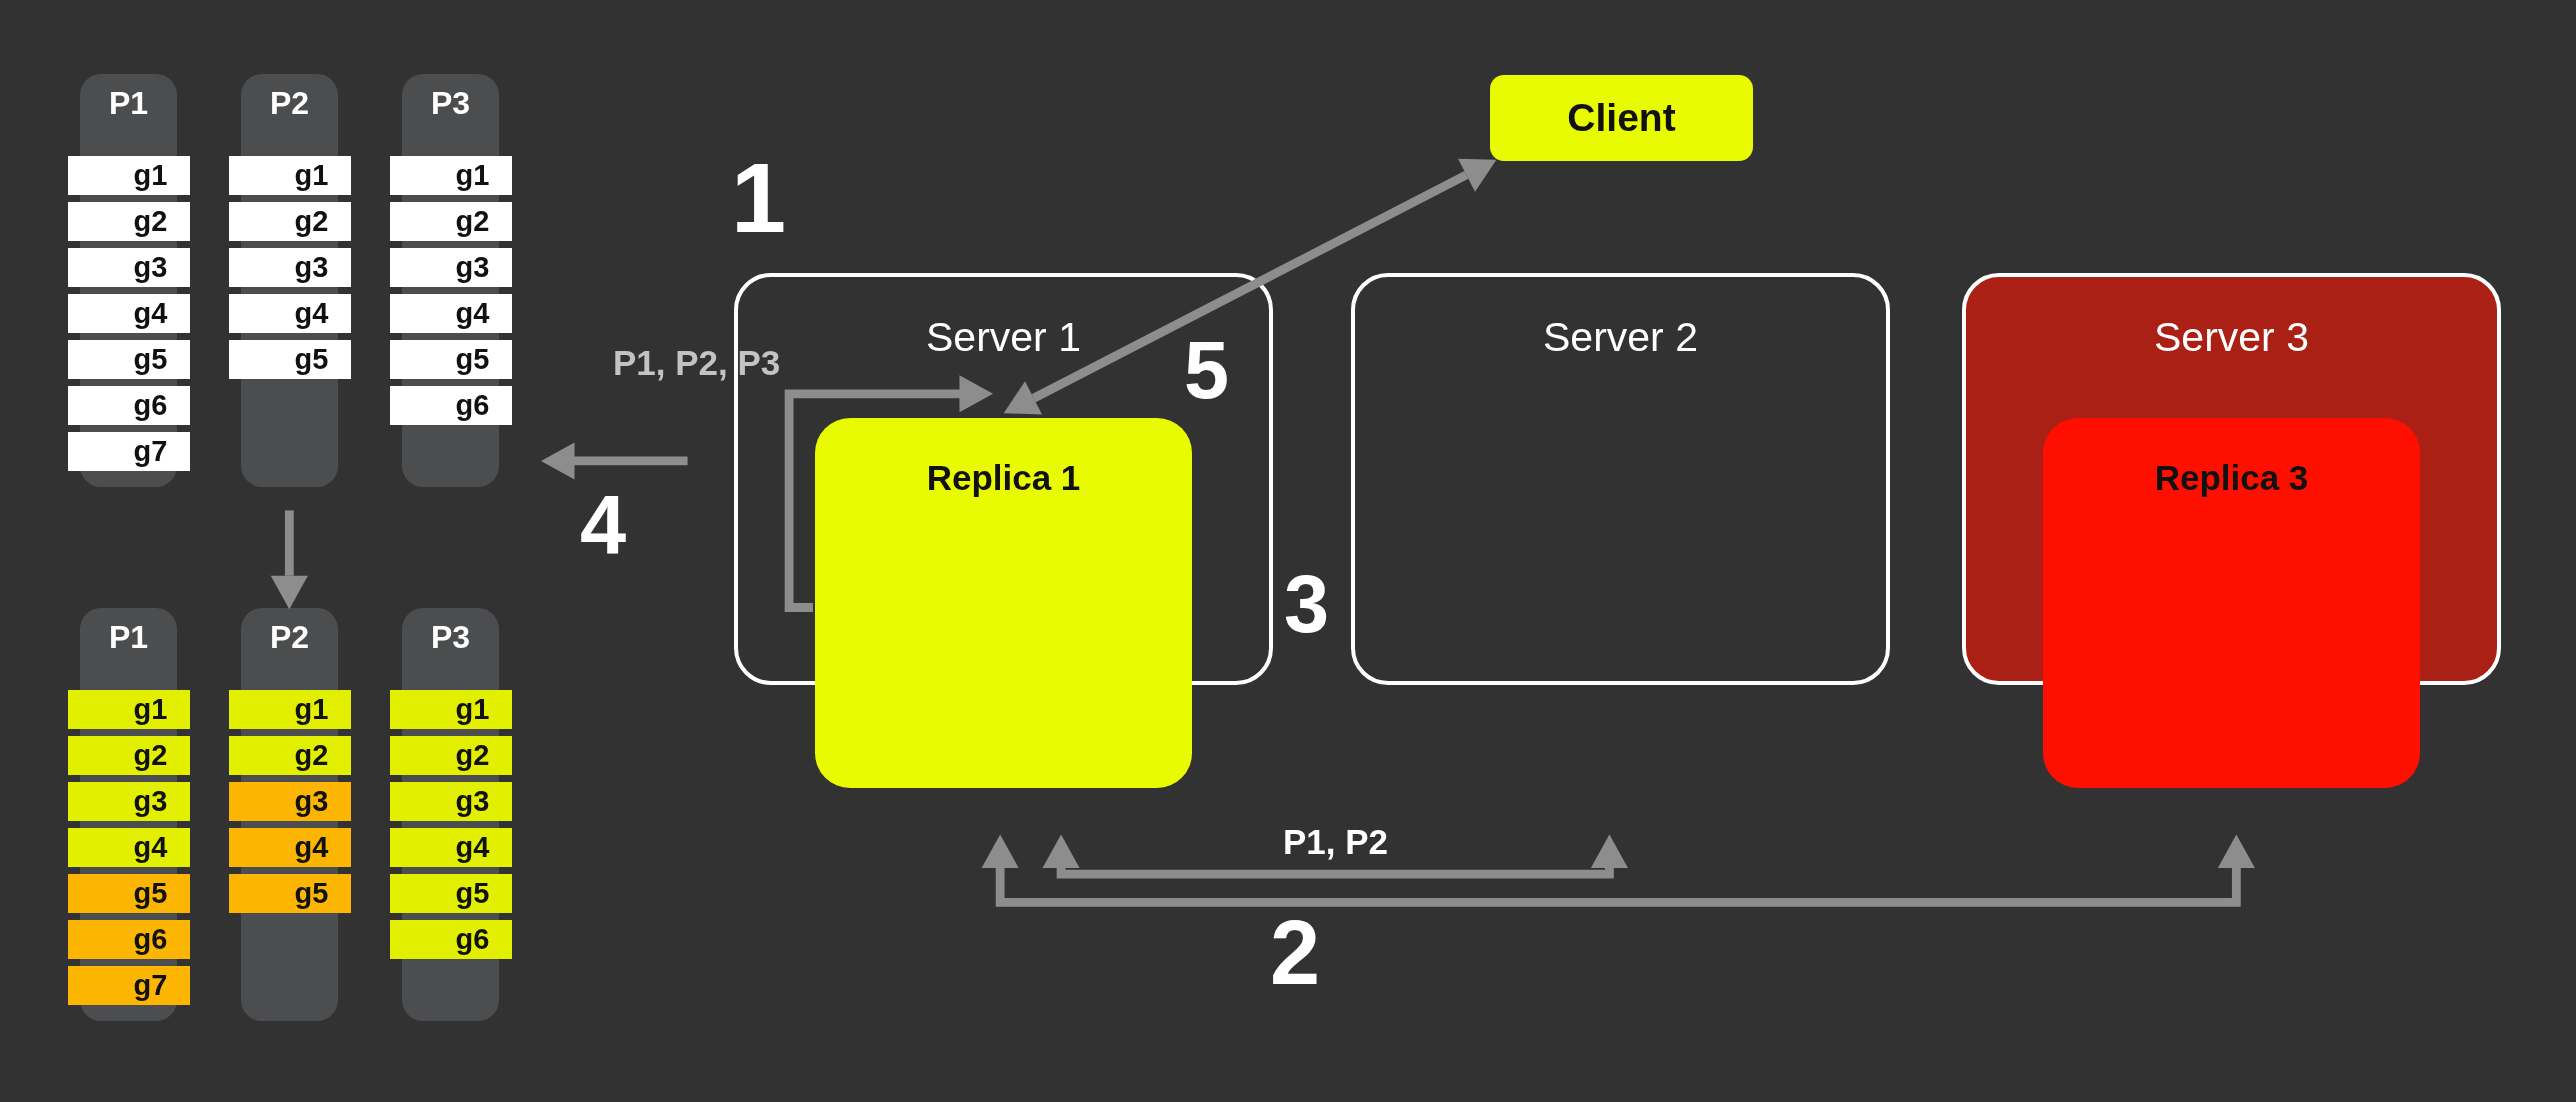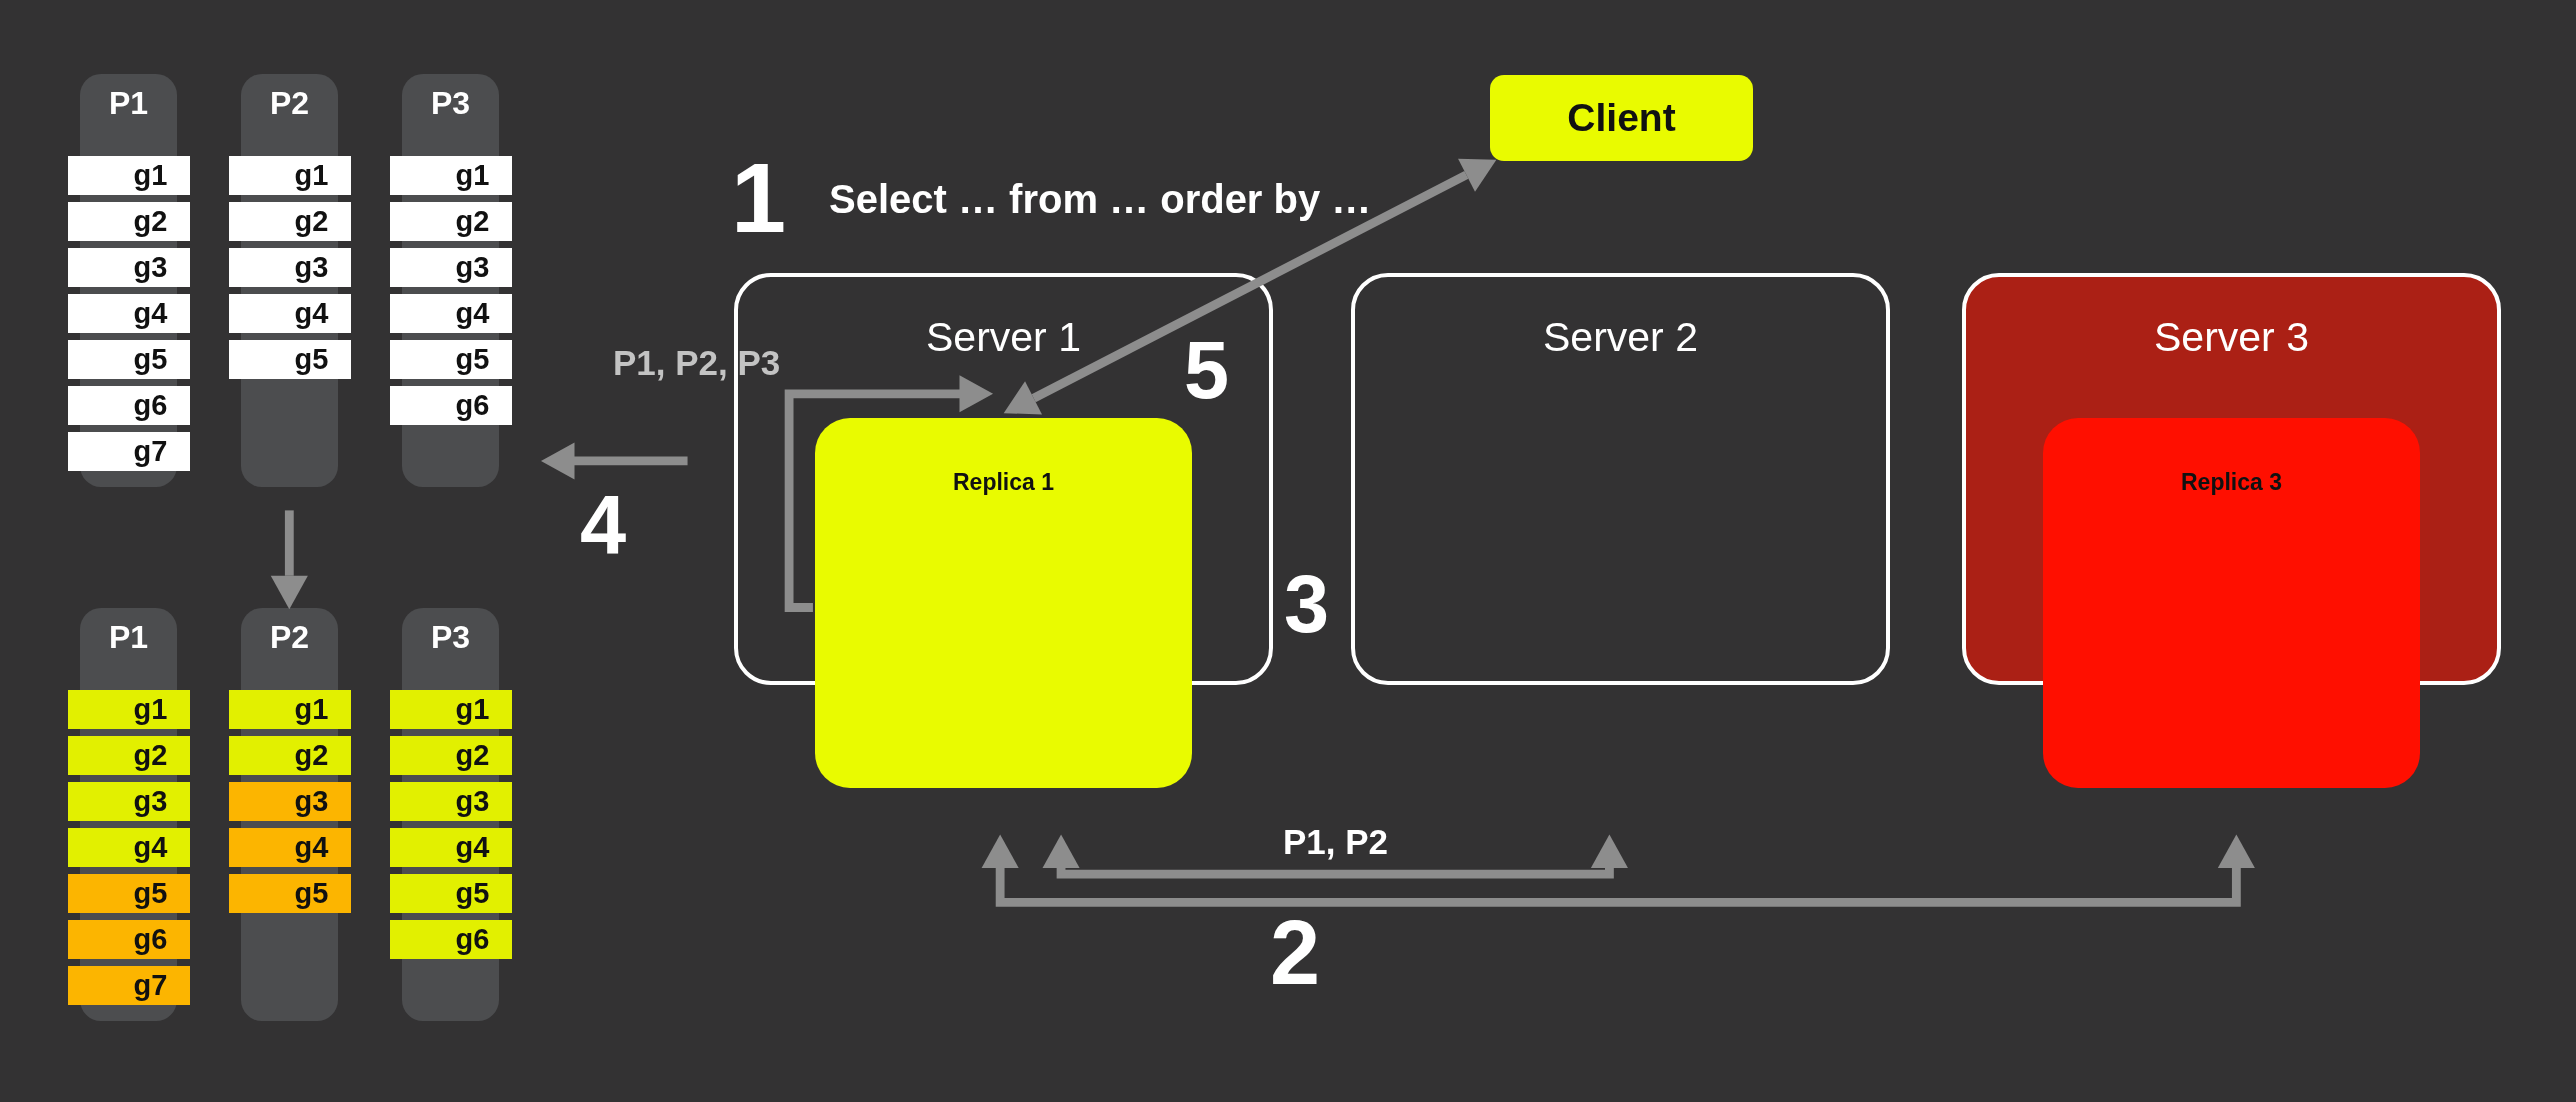--- a/index.html
+++ b/index.html
@@ -32,21 +32,21 @@
 
   
   .server{position:absolute;top:273px;width:539px;height:412px;border:4.4px solid var(--white);
           border-radius:37px;box-sizing:border-box;z-index:2;}
   .server--1{left:734px;}
   .server--2{left:1351px;}
   .server--3{left:1962px;background:var(--dark-red);}
   .server-title{color:var(--white);font-size:41px;font-weight:500;text-align:center;margin-top:37px;}
   .replica{position:absolute;left:77px;top:141px;width:377px;height:370px;border-radius:35px;
            text-align:center;}
-  .replica-label{color:var(--text-black);font-size:23px;font-weight:bold;margin-top:51px;}
+  .replica-label{color:var(--text-black);font-size:35px;font-weight:bold;margin-top:40px;}
   .replica--yellow{background:var(--yellow);}
   .replica--amber{background:var(--amber);}
   .replica--red{background:var(--red);}
 
   
   .stepnum{position:absolute;color:var(--white);font-weight:bold;line-height:1;z-index:6;}
   .step-1{left:731px;top:148px;font-size:99px;}
   .step-2{left:1270px;top:908px;font-size:90px;}
   .step-3{left:1284px;top:564px;font-size:81px;}
   .step-4{left:580px;top:484px;font-size:83px;}
@@ -181,21 +181,20 @@
     <div class="server-title">Server 2</div>
   </div>
   <div class="server server--3">
     <div class="server-title">Server 3</div>
     <div class="replica replica--red">
       <div class="replica-label">Replica 3</div>
     </div>
   </div>
 
   <div class="stepnum step-1">1</div>
-  <div class="querytext">Select … from … order by …</div>
   <div class="stepnum step-2">2</div>
   <div class="stepnum step-3">3</div>
   <div class="stepnum step-4">4</div>
   <div class="stepnum step-5">5</div>
   <div class="edgelabel edgelabel--fanout">P1, P2, P3</div>
   <div class="edgelabel edgelabel--merge">P1, P2</div>
 
 </div>
 
 

